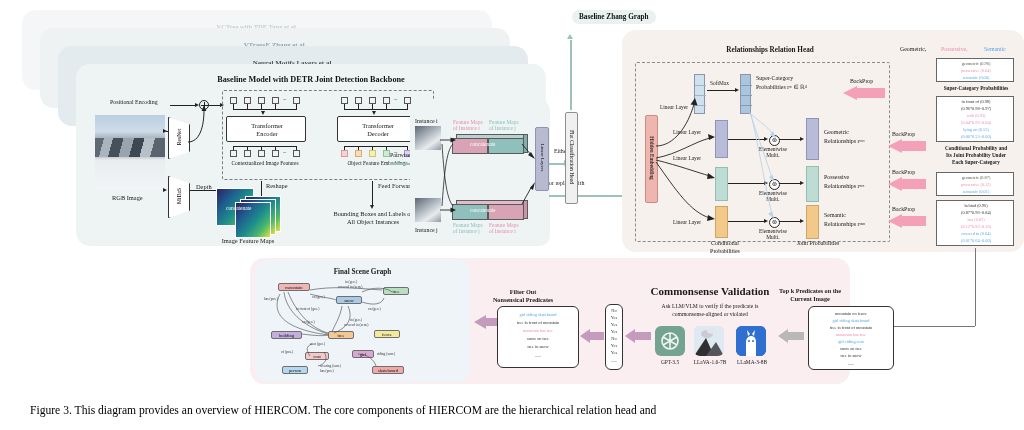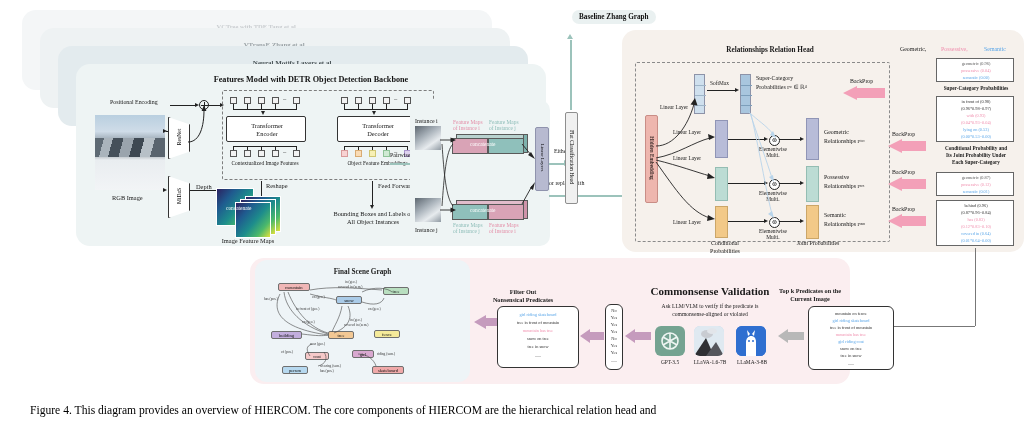--- a/index.html
+++ b/index.html
@@ -114,21 +114,21 @@
 <div class="stack stack1">
   <div class="stacklbl s1lbl ctr">VCTree with TDE Tang et al.</div>
 </div>
 <div class="stack stack2">
   <div class="stacklbl s2lbl ctr">VTransE Zhang et al.</div>
 </div>
 <div class="stack stack3">
   <div class="stacklbl s3lbl ctr">Neural Motifs Layers et al.</div>
 </div>
 <div class="stack stack4">
-  <div class="stacklbl s4lbl ctr">Features Model with DETR Object Detection Backbone</div>
+  <div class="stacklbl s4lbl ctr">Baseline Model with DETR Joint Detection Backbone</div>
 </div>
 
 <div class="t t65" style="left:110px;top:99px;">Positional Encoding</div>
 <div class="ln lnh" style="left:170px;top:105px;width:26px;"></div>
 <div class="arrowR" style="left:195px;top:102.5px;"></div>
 <div class="bx" style="left:199px;top:100px;width:10px;height:10px;border:1px solid #222;border-radius:50%;">
   <div class="ln lnh" style="left:1px;top:4px;width:8px;"></div>
   <div class="ln lnv" style="left:4px;top:1px;height:8px;"></div>
 </div>
 <div class="ln lnh" style="left:209px;top:105px;width:12px;"></div>
@@ -595,13 +595,13 @@
   <div class="plist" style="top:4px;color:#333;">mountain on fence</div>
   <div class="plist" style="top:11px;color:#5aa6e8;">girl riding skateboard</div>
   <div class="plist" style="top:18px;color:#333;">tree in front of mountain</div>
   <div class="plist" style="top:25px;color:#f08fae;">mountain has tree</div>
   <div class="plist" style="top:32px;color:#5aa6e8;">girl riding coat</div>
   <div class="plist" style="top:39px;color:#333;">snow on tree</div>
   <div class="plist" style="top:46px;color:#333;">tree in snow</div>
   <div class="plist" style="top:54px;color:#333;">......</div>
 </div>
 
-<div class="capt">Figure 4.  This diagram provides an overview of HIERCOM. The core components of HIERCOM are the hierarchical relation head and</div>
+<div class="capt">Figure 3.  This diagram provides an overview of HIERCOM. The core components of HIERCOM are the hierarchical relation head and</div>
 
 </body></html>

